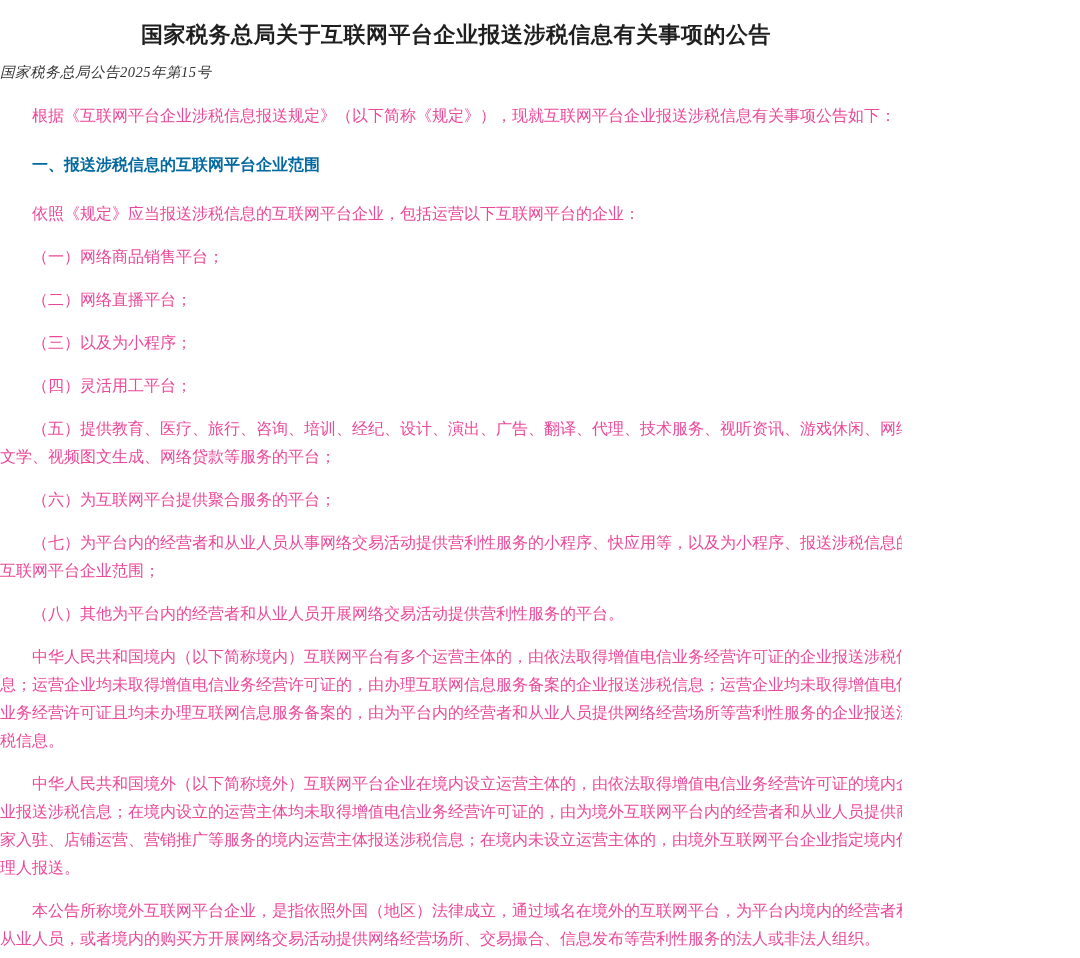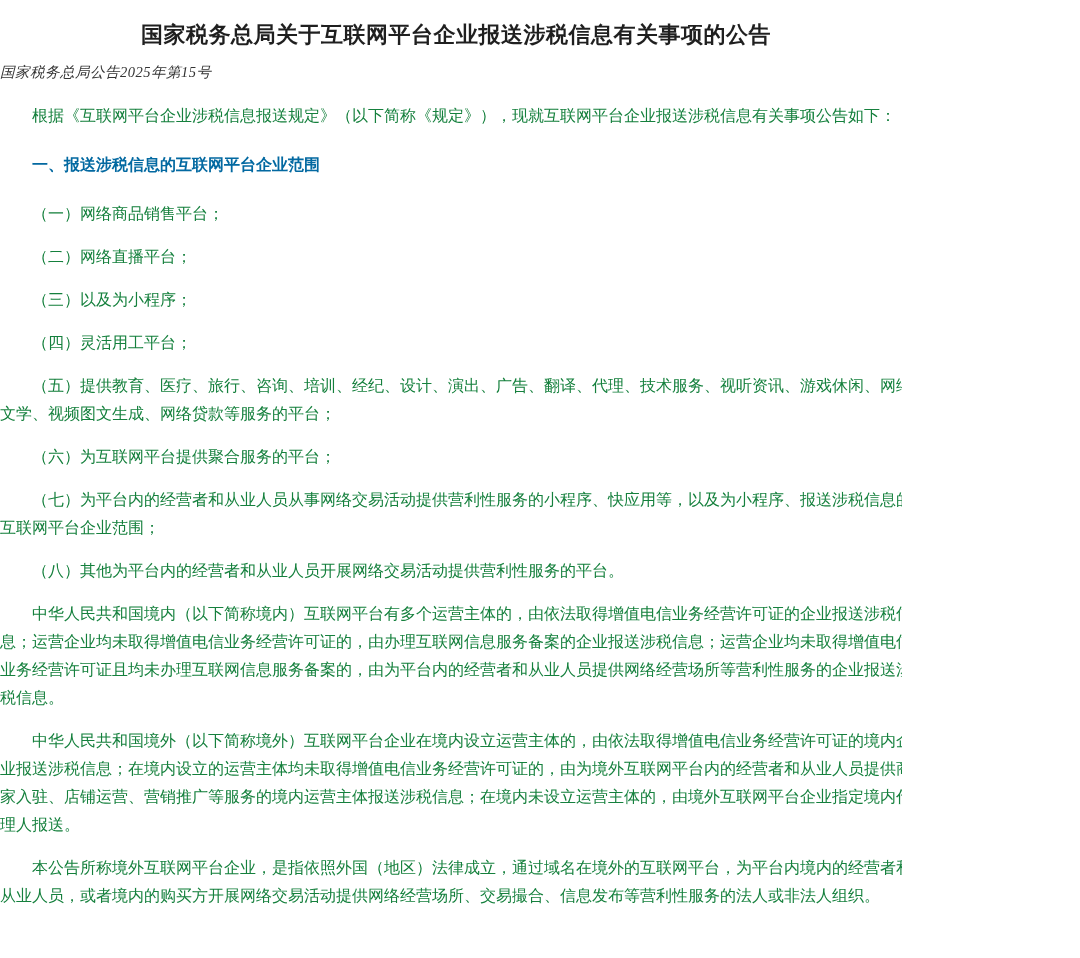--- a/index.html
+++ b/index.html
@@ -38,21 +38,21 @@
     margin-top: 13px;
     margin-bottom: 10px;
     letter-spacing: 0.5px;
   }
   .para {
     font-size: 16px;
     line-height: 28px;
     text-indent: 2em;
     text-align: justify;
     margin: 15px 0;
-    color: #15803d;
+    color: #ec4899;
   }
   .para.first {
     margin-top: 21px;
   }
   .para.heading {
     font-weight: bold;
     color: #0369a1;
     margin-top: 21px;
     margin-bottom: 21px;
   }
@@ -64,20 +64,21 @@
   <div class="doc">
 
     <h1 class="doc-title">国家税务总局关于互联网平台企业报送涉税信息有关事项的公告</h1>
 
     <div class="doc-subtitle">国家税务总局公告2025年第15号</div>
 
     <p class="para first">根据《互联网平台企业涉税信息报送规定》（以下简称《规定》），现就互联网平台企业报送涉税信息有关事项公告如下：</p>
 
     <p class="para heading">一、报送涉税信息的互联网平台企业范围</p>
 
+    <p class="para">依照《规定》应当报送涉税信息的互联网平台企业，包括运营以下互联网平台的企业：</p>
 
     <p class="para">（一）网络商品销售平台；</p>
     <p class="para">（二）网络直播平台；</p>
     <p class="para">（三）以及为小程序；</p>
     <p class="para">（四）灵活用工平台；</p>
     <p class="para">（五）提供教育、医疗、旅行、咨询、培训、经纪、设计、演出、广告、翻译、代理、技术服务、视听资讯、游戏休闲、网络文学、视频图文生成、网络贷款等服务的平台；</p>
     <p class="para">（六）为互联网平台提供聚合服务的平台；</p>
     <p class="para">（七）为平台内的经营者和从业人员从事网络交易活动提供营利性服务的小程序、快应用等，以及为小程序、报送涉税信息的互联网平台企业范围；</p>
     <p class="para">（八）其他为平台内的经营者和从业人员开展网络交易活动提供营利性服务的平台。</p>
 

